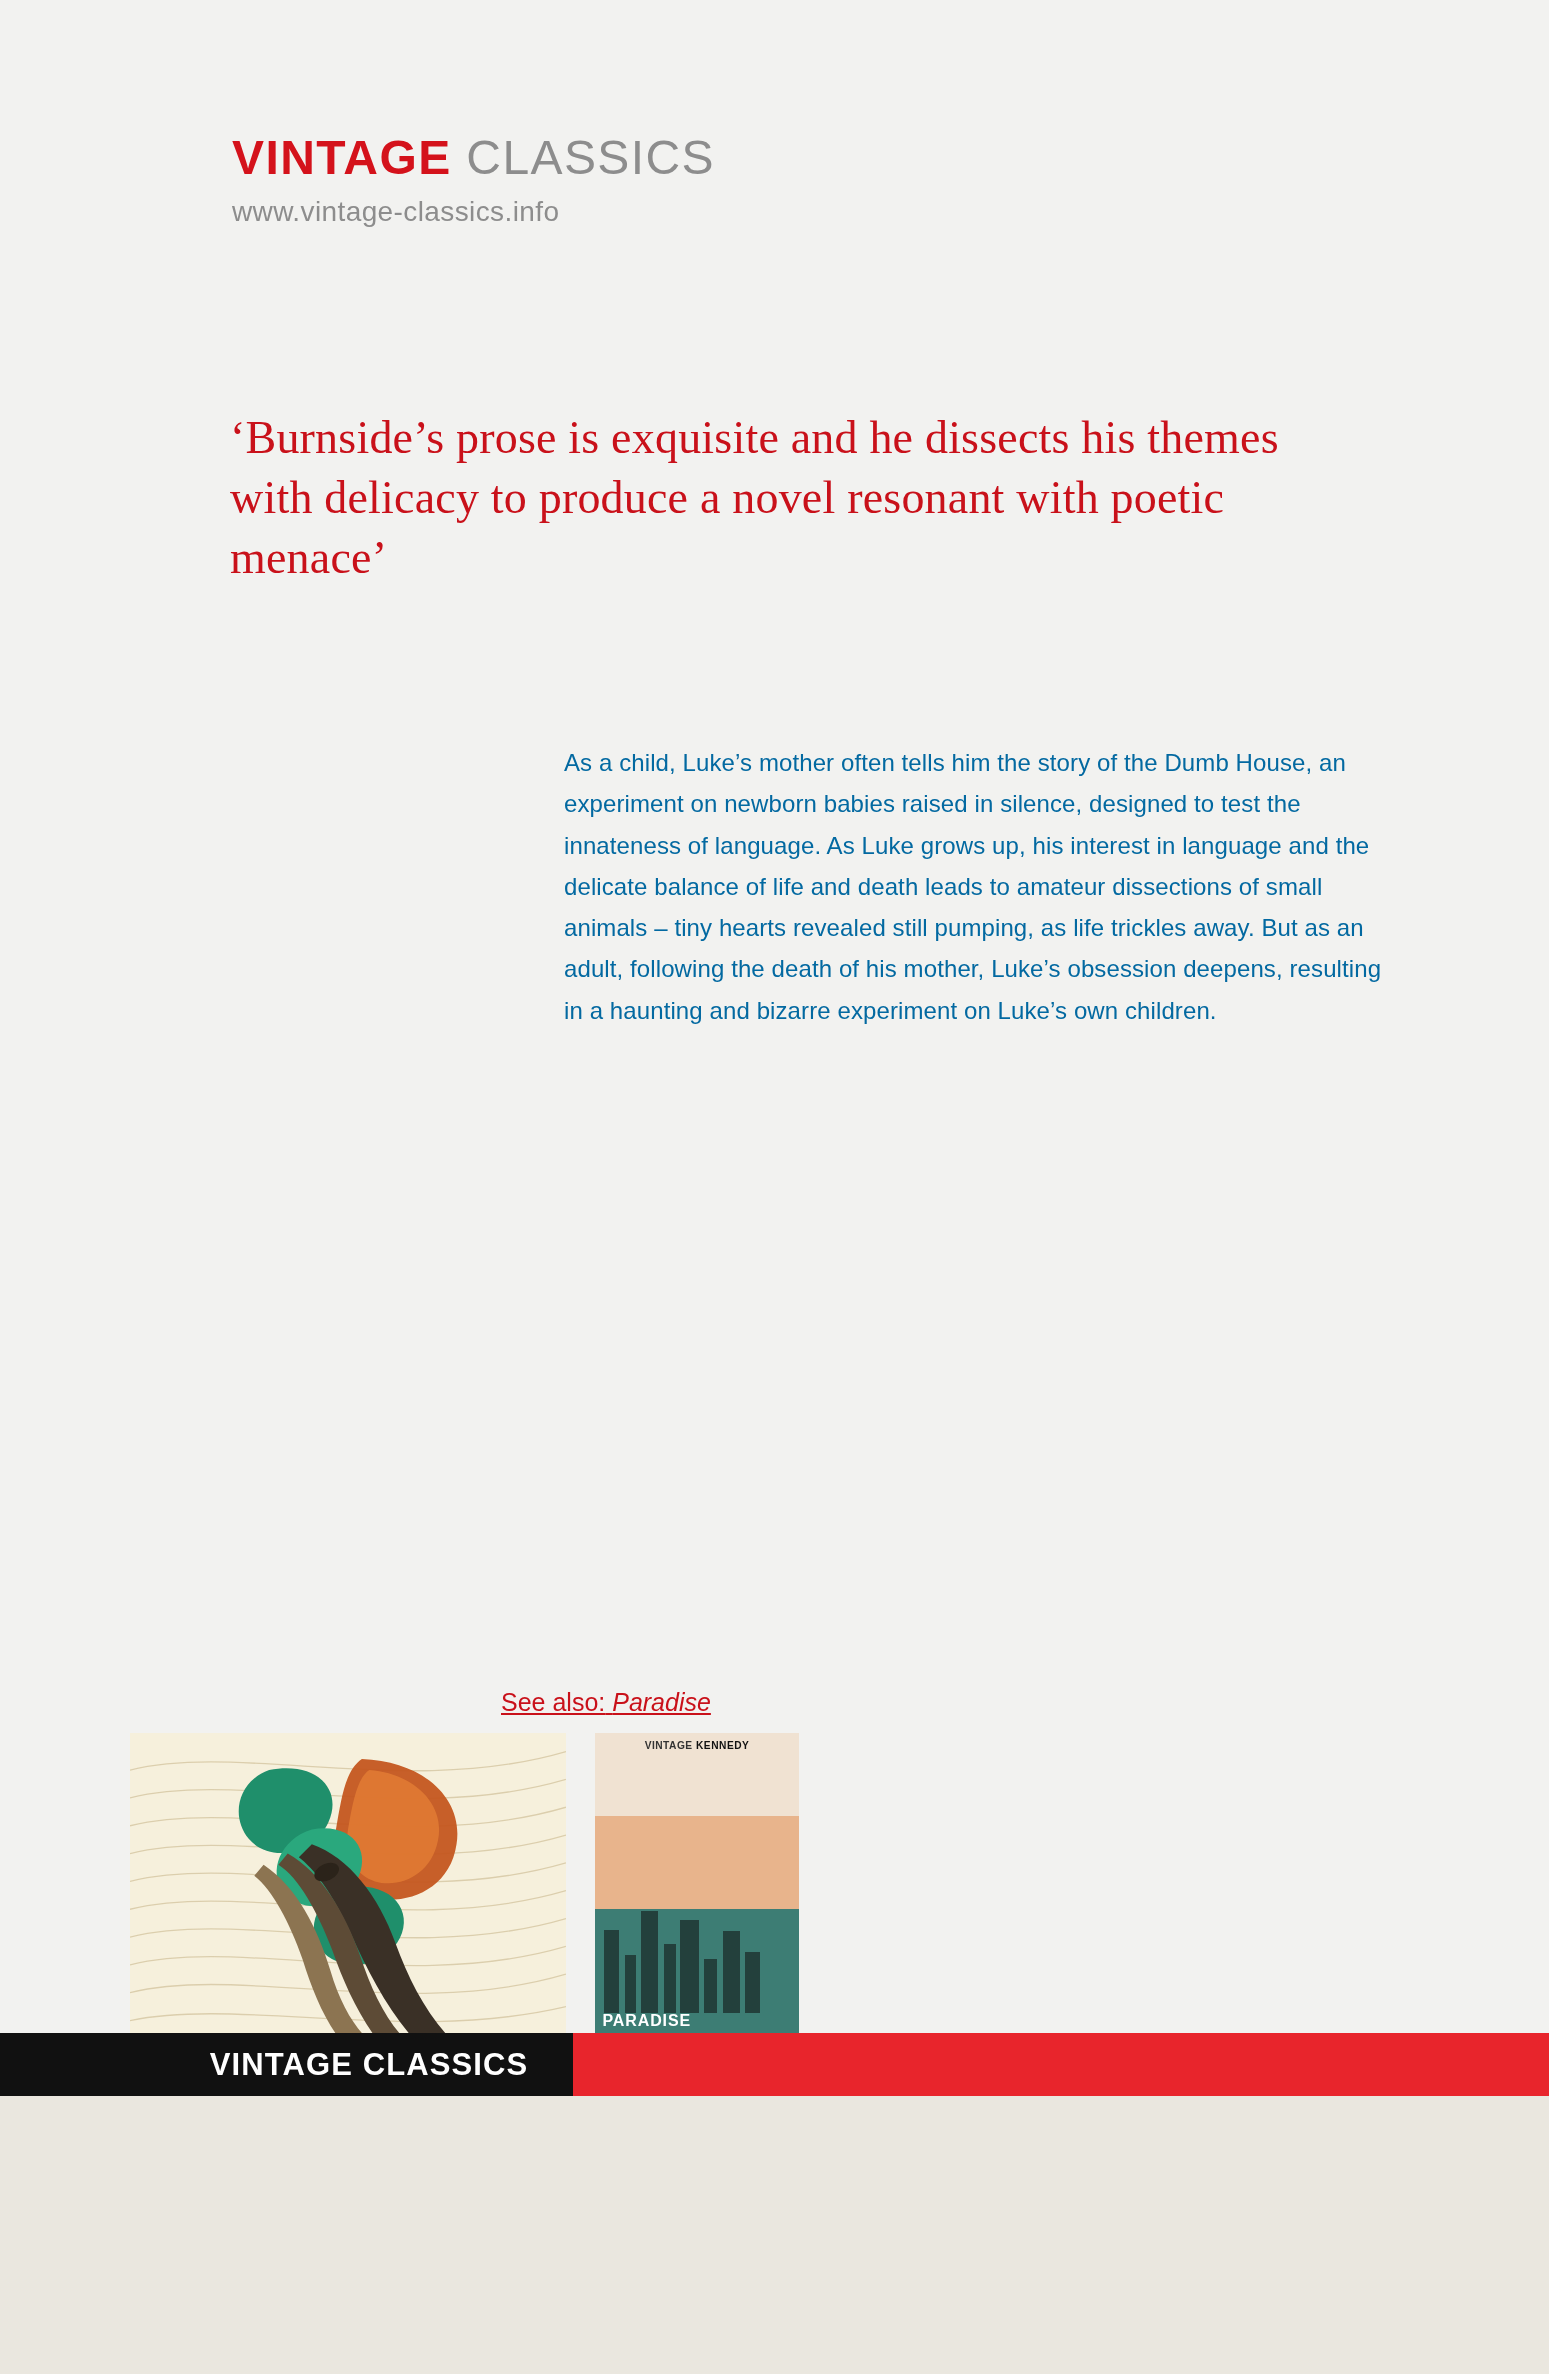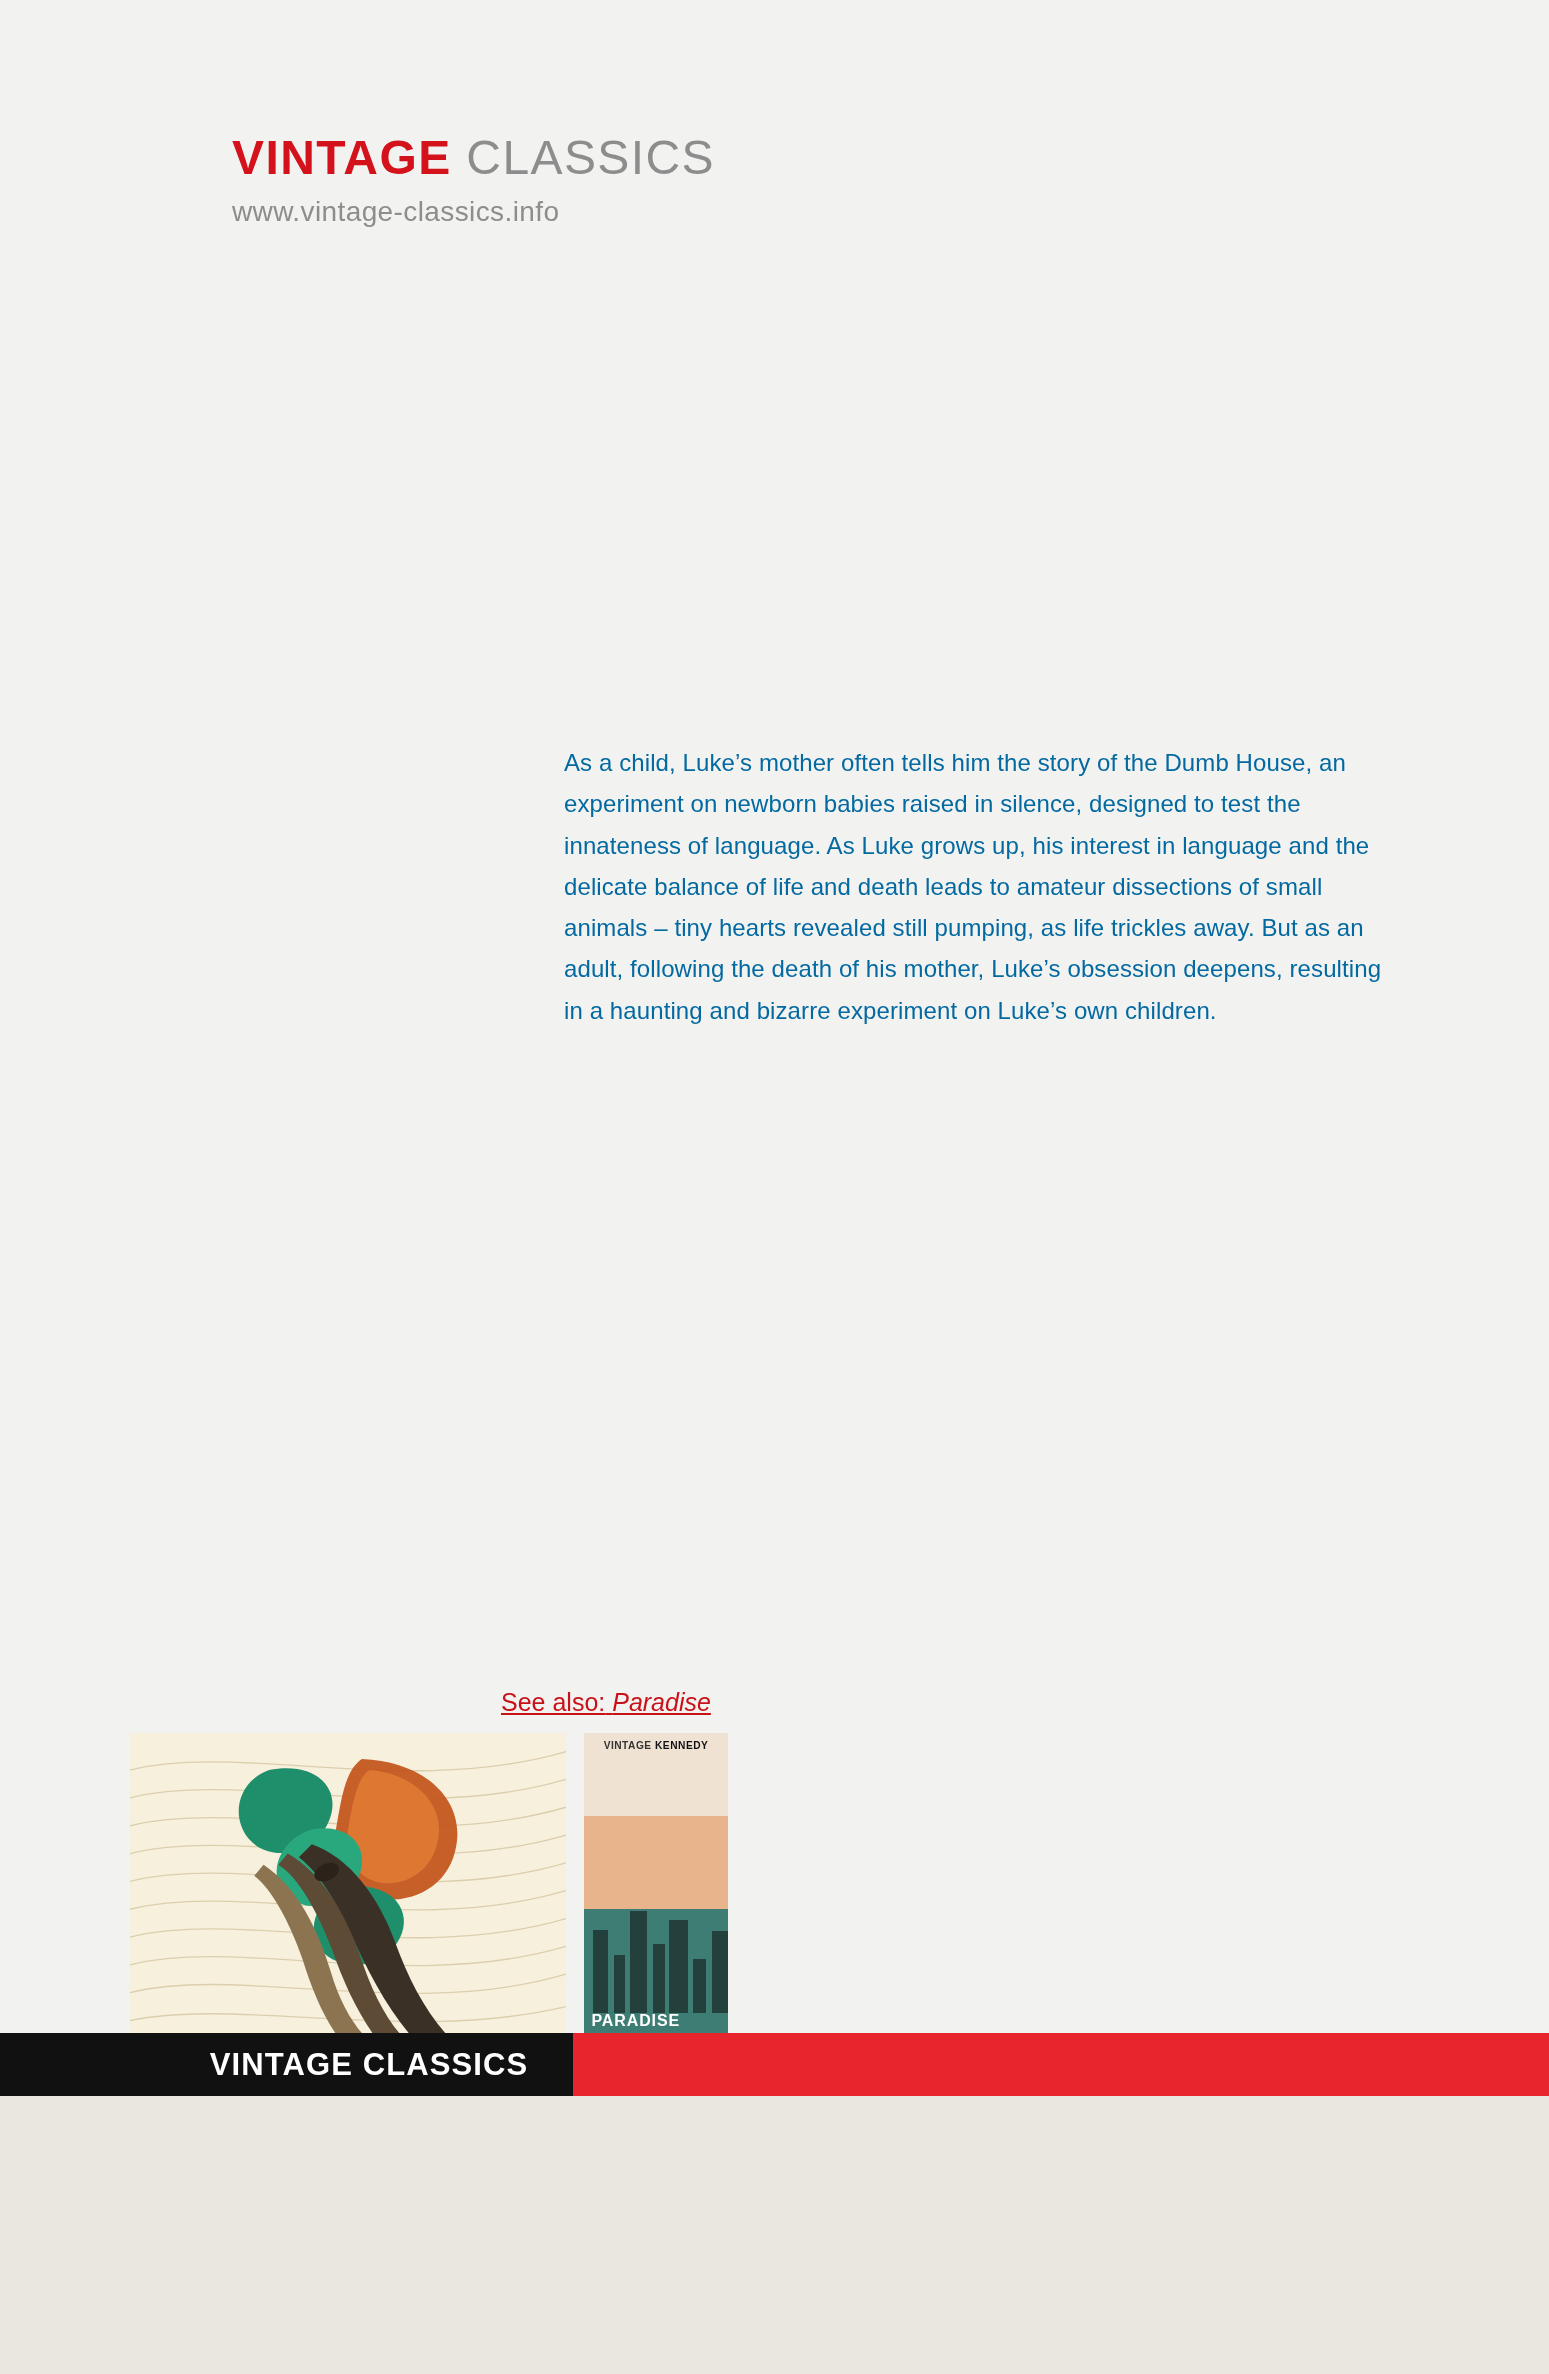--- a/index.html
+++ b/index.html
@@ -93,22 +93,22 @@
     width:436px; height:306px;
     position:relative;
     overflow:hidden;
     background:#f5efdc;
     border:0;
   }
   .thumb-big .strokes {
     position:absolute; inset:0;
   }
   .thumb-small {
-    width:144px; height:306px;
-    margin-left:18px;
+    width:204px; height:306px;
+    margin-left:29px;
     position:relative;
     overflow:hidden;
     background:#d8e8e0;
   }
   .thumb-small .sky {
     position:absolute; left:0; right:0; top:0; height:89px;
     background:#f0e2d2;
   }
   .thumb-small .mid {
     position:absolute; left:0; right:0; top:83px; height:102px;
@@ -181,20 +181,21 @@
 
   <div class="imprint">
     <div class="imprint-line">
       <span class="imprint-vintage">VINTAGE</span>
       <span class="imprint-classics">CLASSICS</span>
     </div>
     <div class="imprint-url">www.vintage-classics.info</div>
   </div>
 
   <div class="quote-block">
+    <div class="quote-text">‘Burnside’s prose is exquisite and he dissects his themes with delicacy to produce a novel resonant with poetic menace’</div>
   </div>
 
   <div class="blurb">
     <p>As a child, Luke’s mother often tells him the story of the Dumb House, an experiment on newborn babies raised in silence, designed to test the innateness of language. As Luke grows up, his interest in language and the delicate balance of life and death leads to amateur dissections of small animals – tiny hearts revealed still pumping, as life trickles away. But as an adult, following the death of his mother, Luke’s obsession deepens, resulting in a haunting and bizarre experiment on Luke’s own children.</p>
   </div>
 
   <div class="see-also">
     <span>See also:</span>
     <span class="title">Paradise</span>
   </div>

